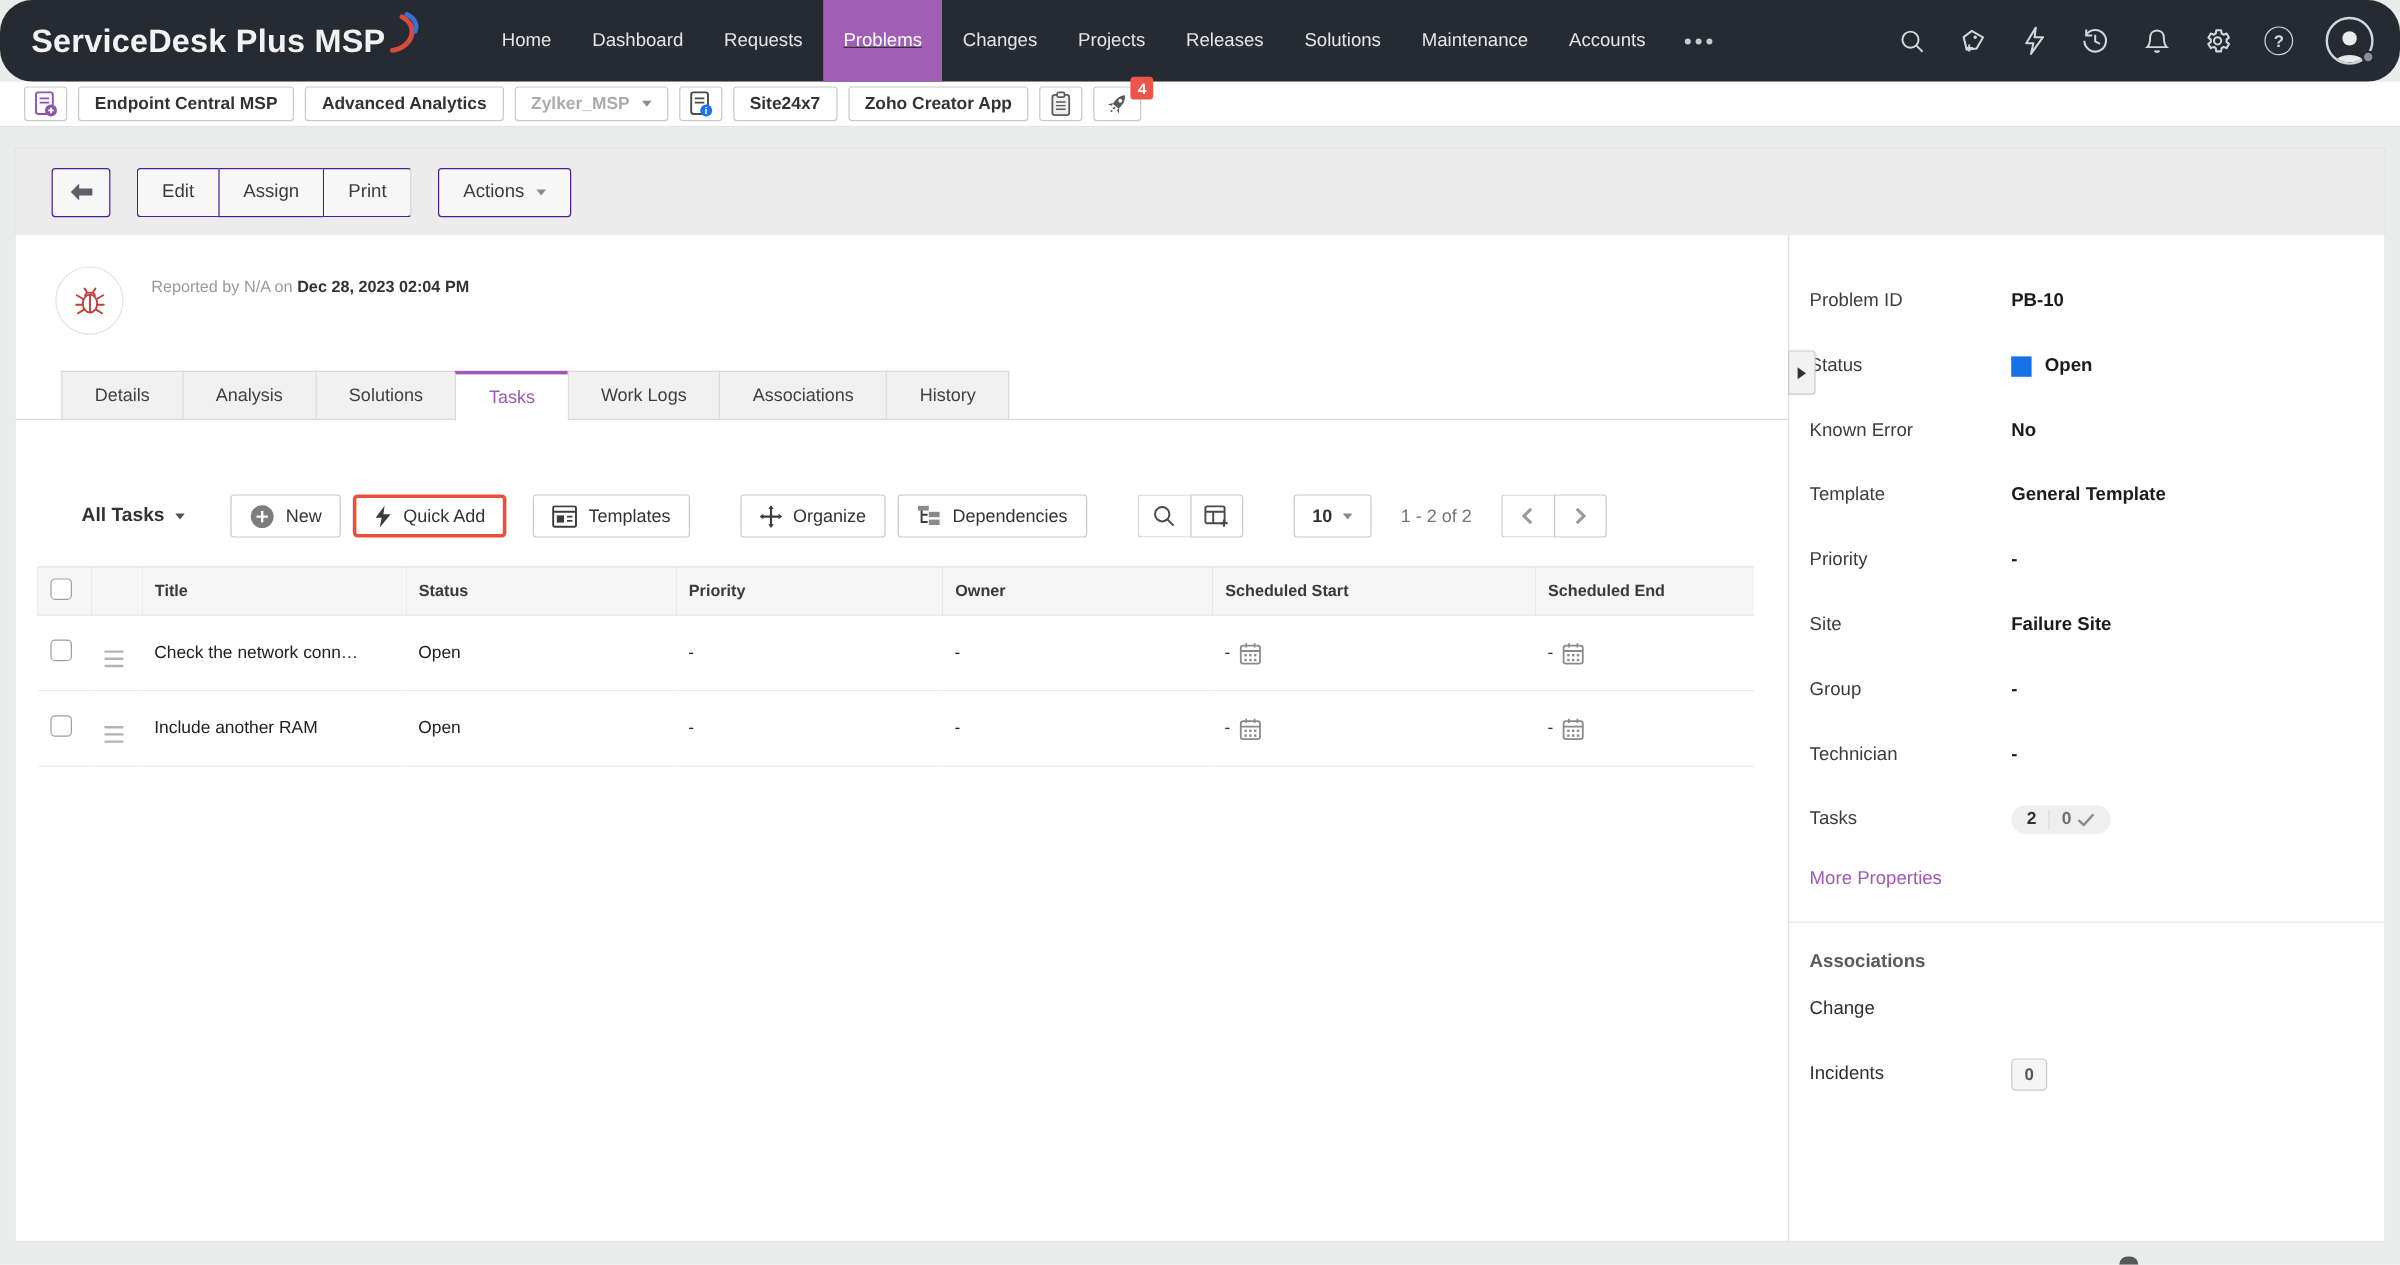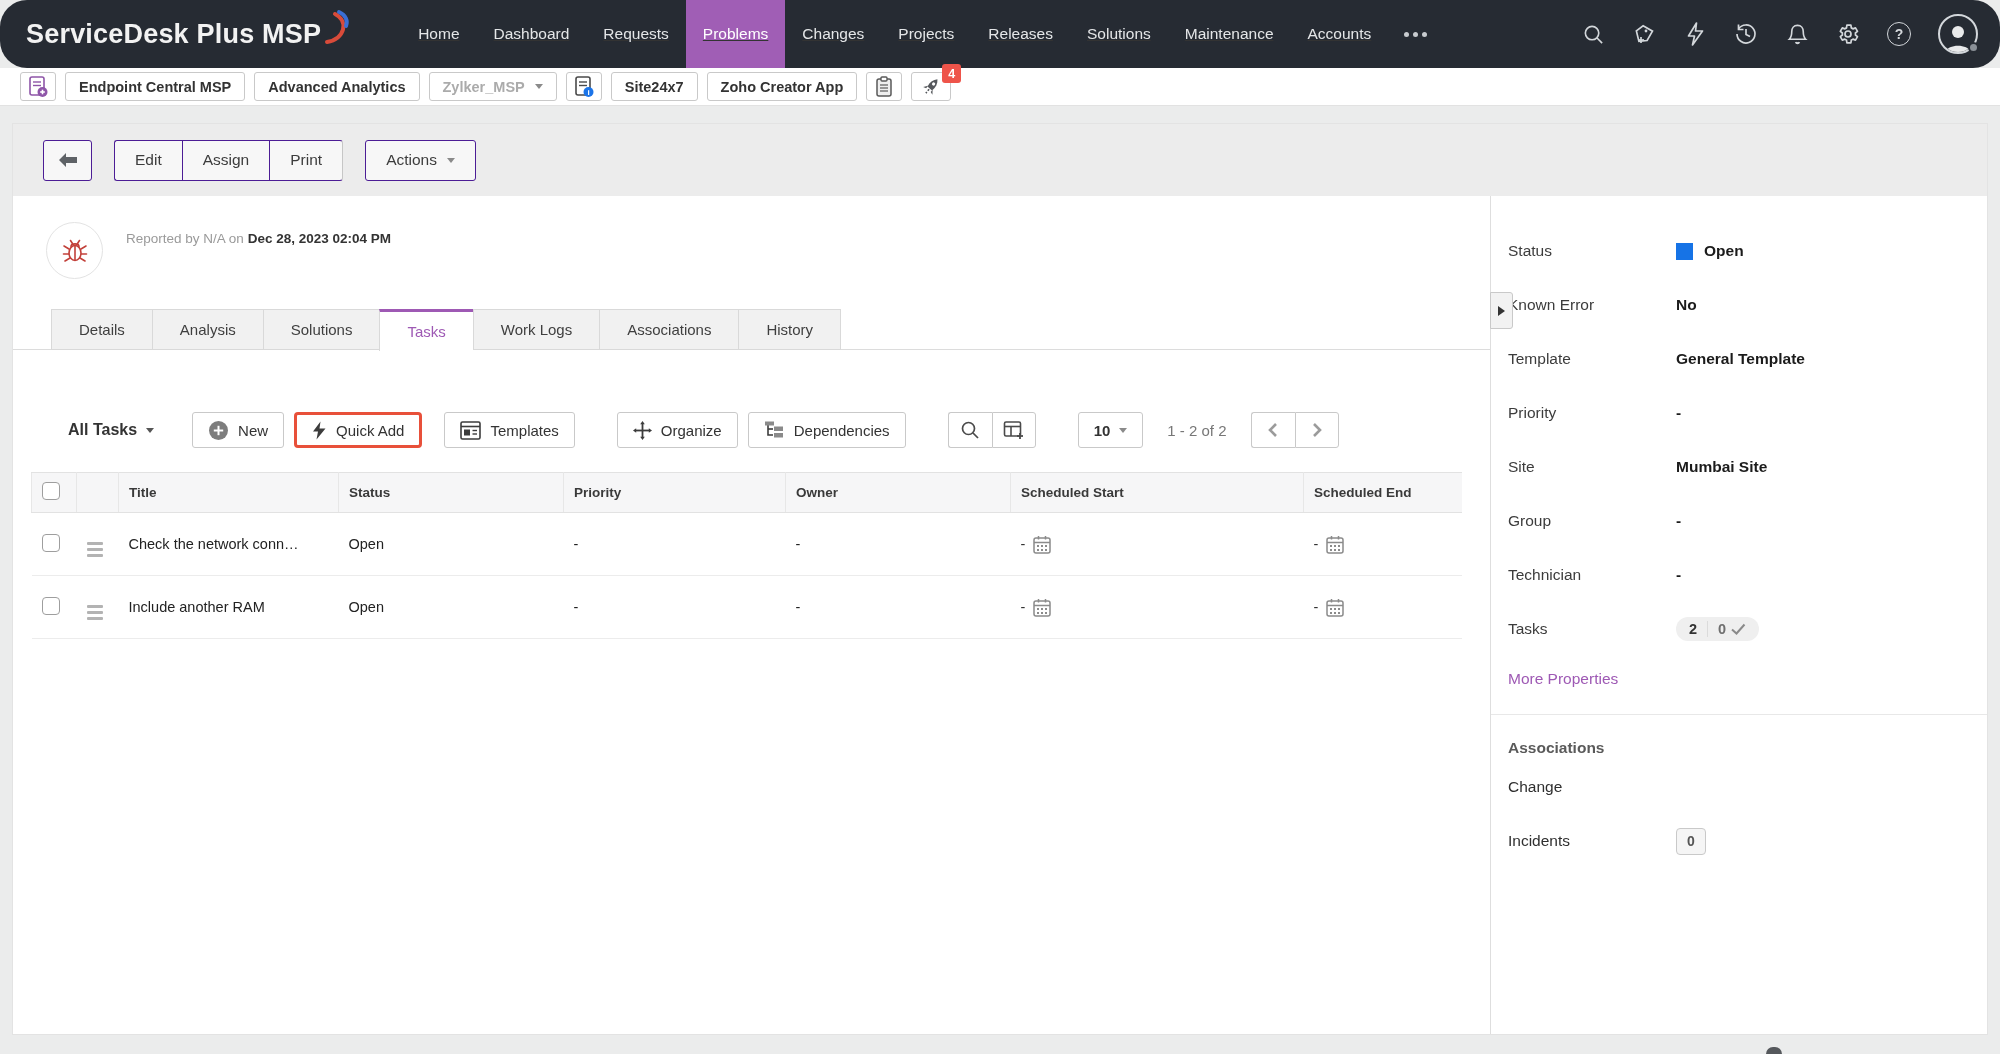--- a/index.html
+++ b/index.html
@@ -118,21 +118,21 @@
   .task-table th {
     background:#F6F6F7; border-top:1px solid #E2E2E2; border-bottom:1px solid #E2E2E2;
     height:40px; font-size:13.5px; font-weight:700; color:#3A3A3A; text-align:left; padding:0 10px;
     border-right:1px solid #E7E7E7; position:relative;
   }
   .task-table th:first-child { border-left:1px solid #E7E7E7; }
   .task-table th:last-child { border-right:none; }
   .task-table td { height:63px; border-bottom:1px solid #ECECEC; font-size:14.5px; color:#222; padding:0 10px; }
   .col-check { width:45px; } .col-drag { width:42px; } .col-title { width:220px; }
   .col-status { width:225px; } .col-priority { width:222px; } .col-owner { width:225px; }
-  .col-sstart { width:293px; } .col-send { width:auto; }
+  .col-sstart { width:269px; } .col-send { width:auto; }
   .checkbox { width:18px; height:18px; border:1.5px solid #9E9E9E; border-radius:4px; background:#fff; display:inline-block; cursor:pointer; }
   .drag-handle { display:inline-flex; flex-direction:column; gap:3.5px; cursor:grab; }
   .drag-handle i { width:16px; height:2.5px; background:#B3B3B3; border-radius:1px; display:block; }
   .date-cell { display:flex; align-items:center; gap:7px; color:#333; }
   
   .collapse-handle {
     position:absolute; left:-1px; top:96px; width:23px; height:37px; background:#F2F2F2;
     border:1px solid #C9C9C9; border-radius:0 3px 3px 0; display:flex; align-items:center; justify-content:center; cursor:pointer;
   }
   .collapse-handle .tri { width:0; height:0; border-top:5.5px solid transparent; border-bottom:5.5px solid transparent; border-left:7px solid #333; }
@@ -584,41 +584,45 @@
       </tbody>
     </table>
   </div>
 
   <div class="side-col">
     <div class="collapse-handle">
         <span class="tri"></span>
       </div>
 
     <div class="prop-row">
+      <span class="prop-label">Problem ID</span>
+      <span class="prop-value">PB-10</span>
+    </div>
+    <div class="prop-row">
       <span class="prop-label">Status</span>
       <span class="prop-value">
         <span class="status-square"></span>
         <span>Open</span>
       </span>
     </div>
     <div class="prop-row">
       <span class="prop-label">Known Error</span>
       <span class="prop-value">No</span>
     </div>
     <div class="prop-row">
       <span class="prop-label">Template</span>
       <span class="prop-value">General Template</span>
     </div>
     <div class="prop-row">
       <span class="prop-label">Priority</span>
       <span class="prop-value">-</span>
     </div>
     <div class="prop-row">
       <span class="prop-label">Site</span>
-      <span class="prop-value">Mumbai Site</span>
+      <span class="prop-value">Failure Site</span>
     </div>
     <div class="prop-row">
       <span class="prop-label">Group</span>
       <span class="prop-value">-</span>
     </div>
     <div class="prop-row">
       <span class="prop-label">Technician</span>
       <span class="prop-value">-</span>
     </div>
     <div class="prop-row">

